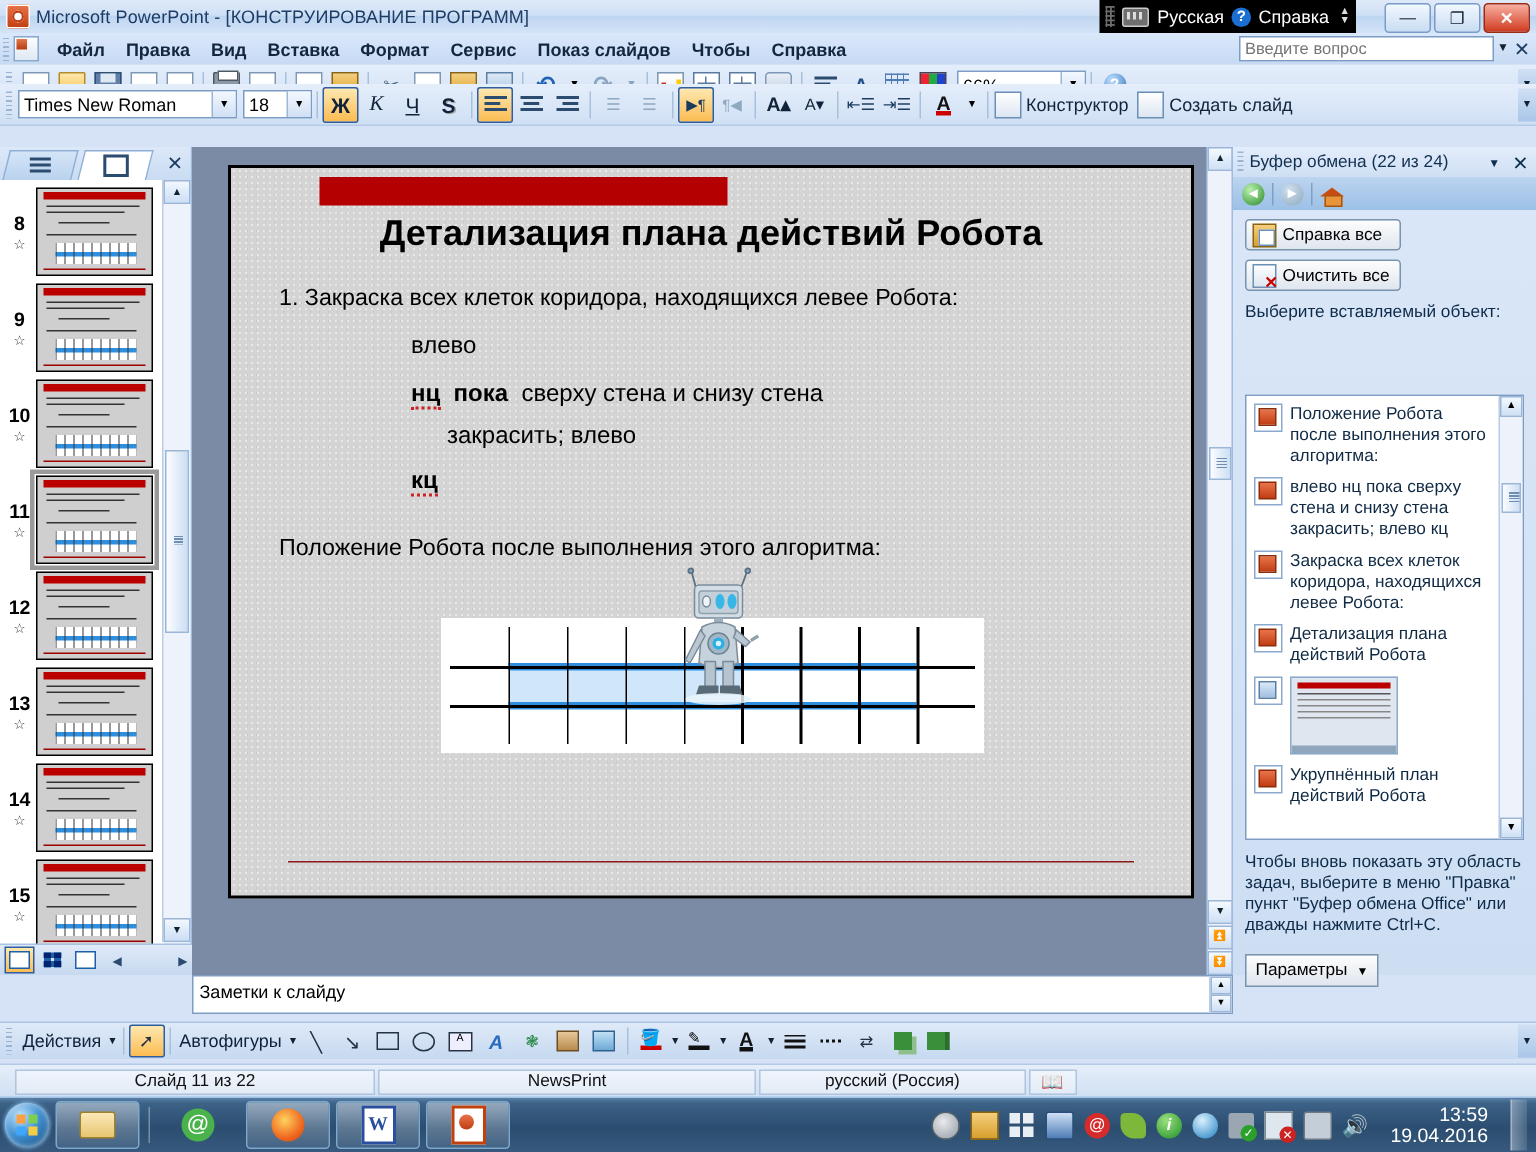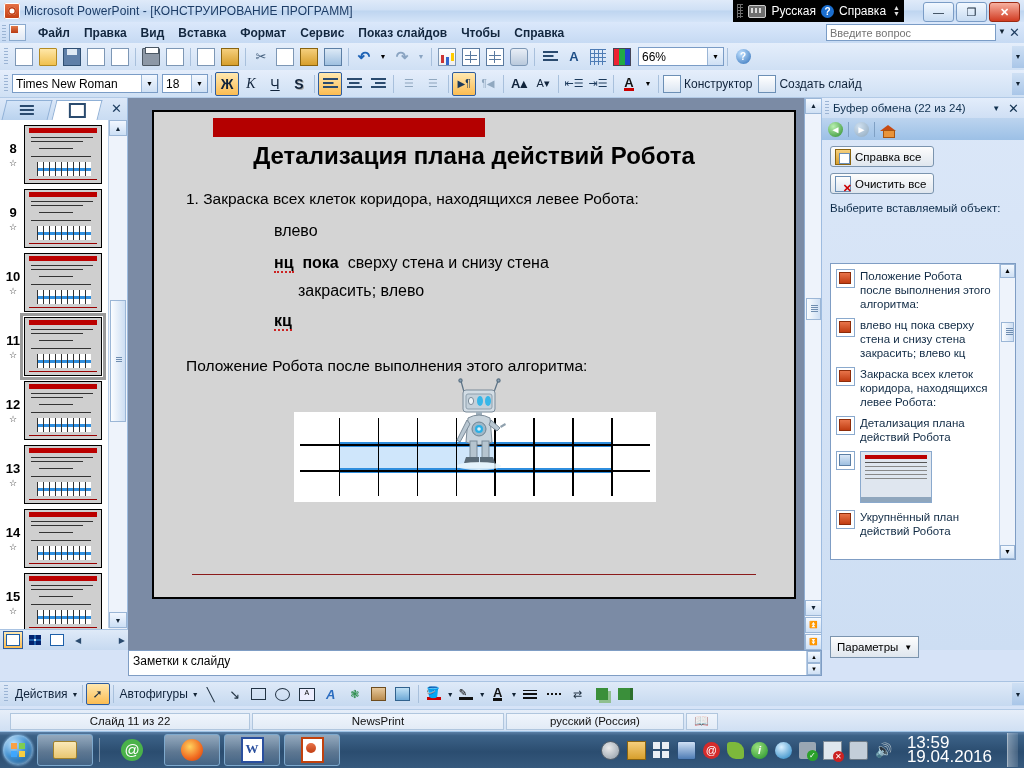--- a/index.html
+++ b/index.html
@@ -58,21 +58,21 @@
   .ask-box{position:absolute;right:28px;top:2px;width:170px;height:17px;background:#fff;
     border:1px solid #7a9cc6;font-size:11px;color:#777;padding:1px 3px;box-sizing:border-box;}
   .ask-arrow{position:absolute;right:18px;top:5px;font-size:8px;color:#123;}
   .menu-x{position:absolute;right:4px;top:3px;font-size:13px;color:#1b3a5e;}
 
   
   .toolbar{position:absolute;left:0;width:1024px;height:27px;
     background:linear-gradient(to bottom,#e5eefb,#cfe0f4);
     border-bottom:1px solid #b2cae6;display:flex;align-items:center;}
   .tbar1{top:43px;}
-  .tbar2{top:70px;}
+  .tbar2{top:56px;}
   .grip{width:4px;height:18px;margin:0 4px;
     background:repeating-linear-gradient(to bottom,#9bb4d4 0 1px,transparent 1px 3px);}
   .tbtn{width:22px;height:22px;display:flex;align-items:center;justify-content:center;
      border:1px solid transparent;border-radius:2px;position:relative;}
   .tbtn.on{border:1px solid #2f5d9e;background:linear-gradient(#ffe8b0,#fbbc52);}
   .sep{width:1px;height:18px;background:#a8c0dc;margin:0 3px;}
   .tsel{height:19px;border:1px solid #7a9cc6;background:#fff;display:flex;align-items:center;
     font-size:12px;padding-left:3px;box-sizing:border-box;position:relative;color:#000;}
   .tsel .dd{position:absolute;right:0;top:0;bottom:0;width:15px;border-left:1px solid #9bb6d6;
     background:linear-gradient(#f3f8ff,#cfe0f4);display:flex;align-items:center;justify-content:center;font-size:7px;}
@@ -288,21 +288,21 @@
       linear-gradient(#7fd04b,#7fd04b) 8px 0/6px 6px no-repeat,
       linear-gradient(#3ea7ff,#3ea7ff) 0 8px/6px 6px no-repeat,
       linear-gradient(#ffd23c,#ffd23c) 8px 8px/6px 6px no-repeat;
     opacity:.95;}
   .tbapp{width:54px;height:30px;margin-left:4px;border:1px solid #7ea9cd;border-radius:3px;
     background:linear-gradient(to bottom,rgba(255,255,255,.45),rgba(255,255,255,.08));
     display:flex;align-items:center;justify-content:center;}
   .tbsep{width:1px;height:24px;background:rgba(255,255,255,.35);margin-left:6px;}
   .tray{margin-left:auto;display:flex;align-items:center;gap:7px;padding-right:6px;}
   .trayic{width:17px;height:17px;}
-  .clock{color:#fff;font-size:17px;text-align:left;line-height:14px;padding:0 8px;}
+  .clock{color:#fff;font-size:13px;text-align:right;line-height:14px;padding:0 8px;}
   .showdesk{width:10px;height:34px;background:linear-gradient(to right,rgba(255,255,255,.35),rgba(255,255,255,.12));
     border-left:1px solid rgba(255,255,255,.5);}
 </style>
 </head>
 <body>
 
 <div class="app">
 
   <div class="titlebar">
     <div class="tb-icon"></div>
@@ -797,20 +797,21 @@
             <span class="cl-txt">Укрупнённый план действий Робота</span>
           </div>
         </div>
       <div class="cl-list-scroll">
         <div class="cls-b">▲</div>
         <div class="cls-th"></div>
         <div class="cls-b" style="position:absolute;bottom:0;left:0;right:0">▼</div>
       </div>
     </div>
 
+    <div class="tp-foot">Чтобы вновь показать эту область задач, выберите в меню "Правка" пункт "Буфер обмена Office" или дважды нажмите Ctrl+C.</div>
     <div class="tp-param">
       <span>Параметры</span>
       <span style="font-size:8px">▼</span>
     </div>
   </div>
 
   <div class="drawbar">
     <div class="grip"></div>
     <div class="dlabel">Действия</div>
     <div class="arrowdn">▼</div>

